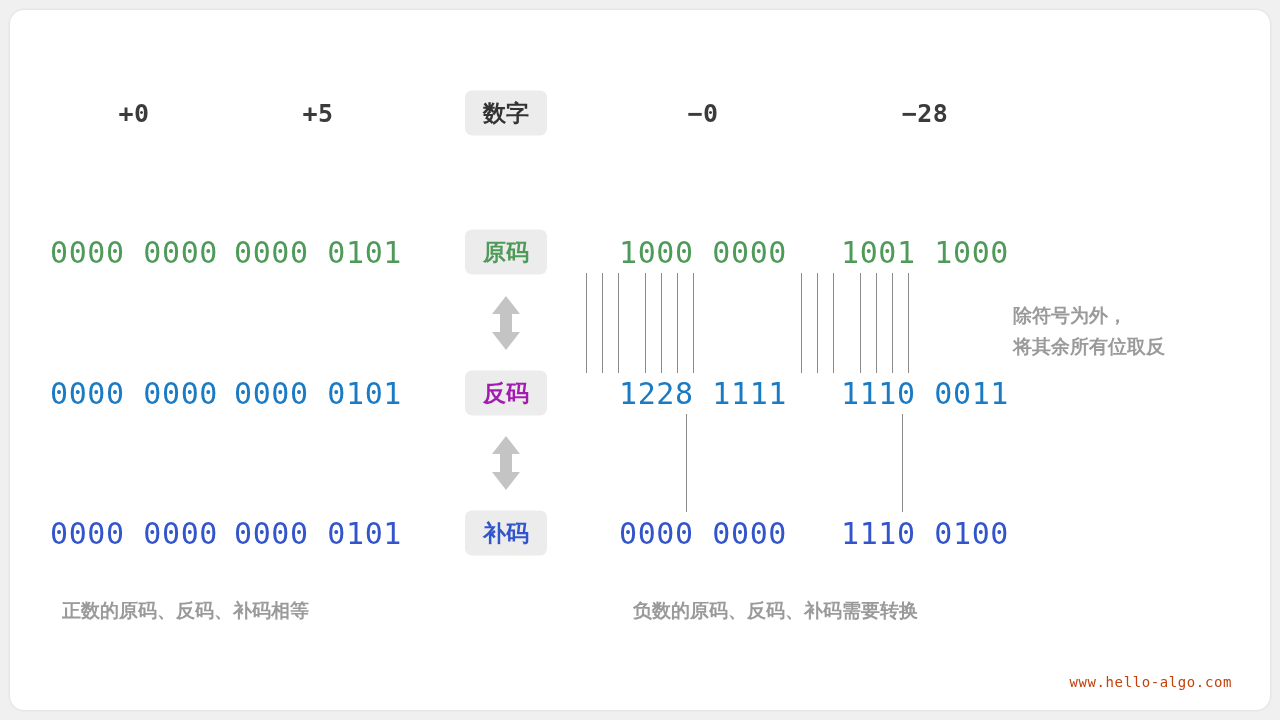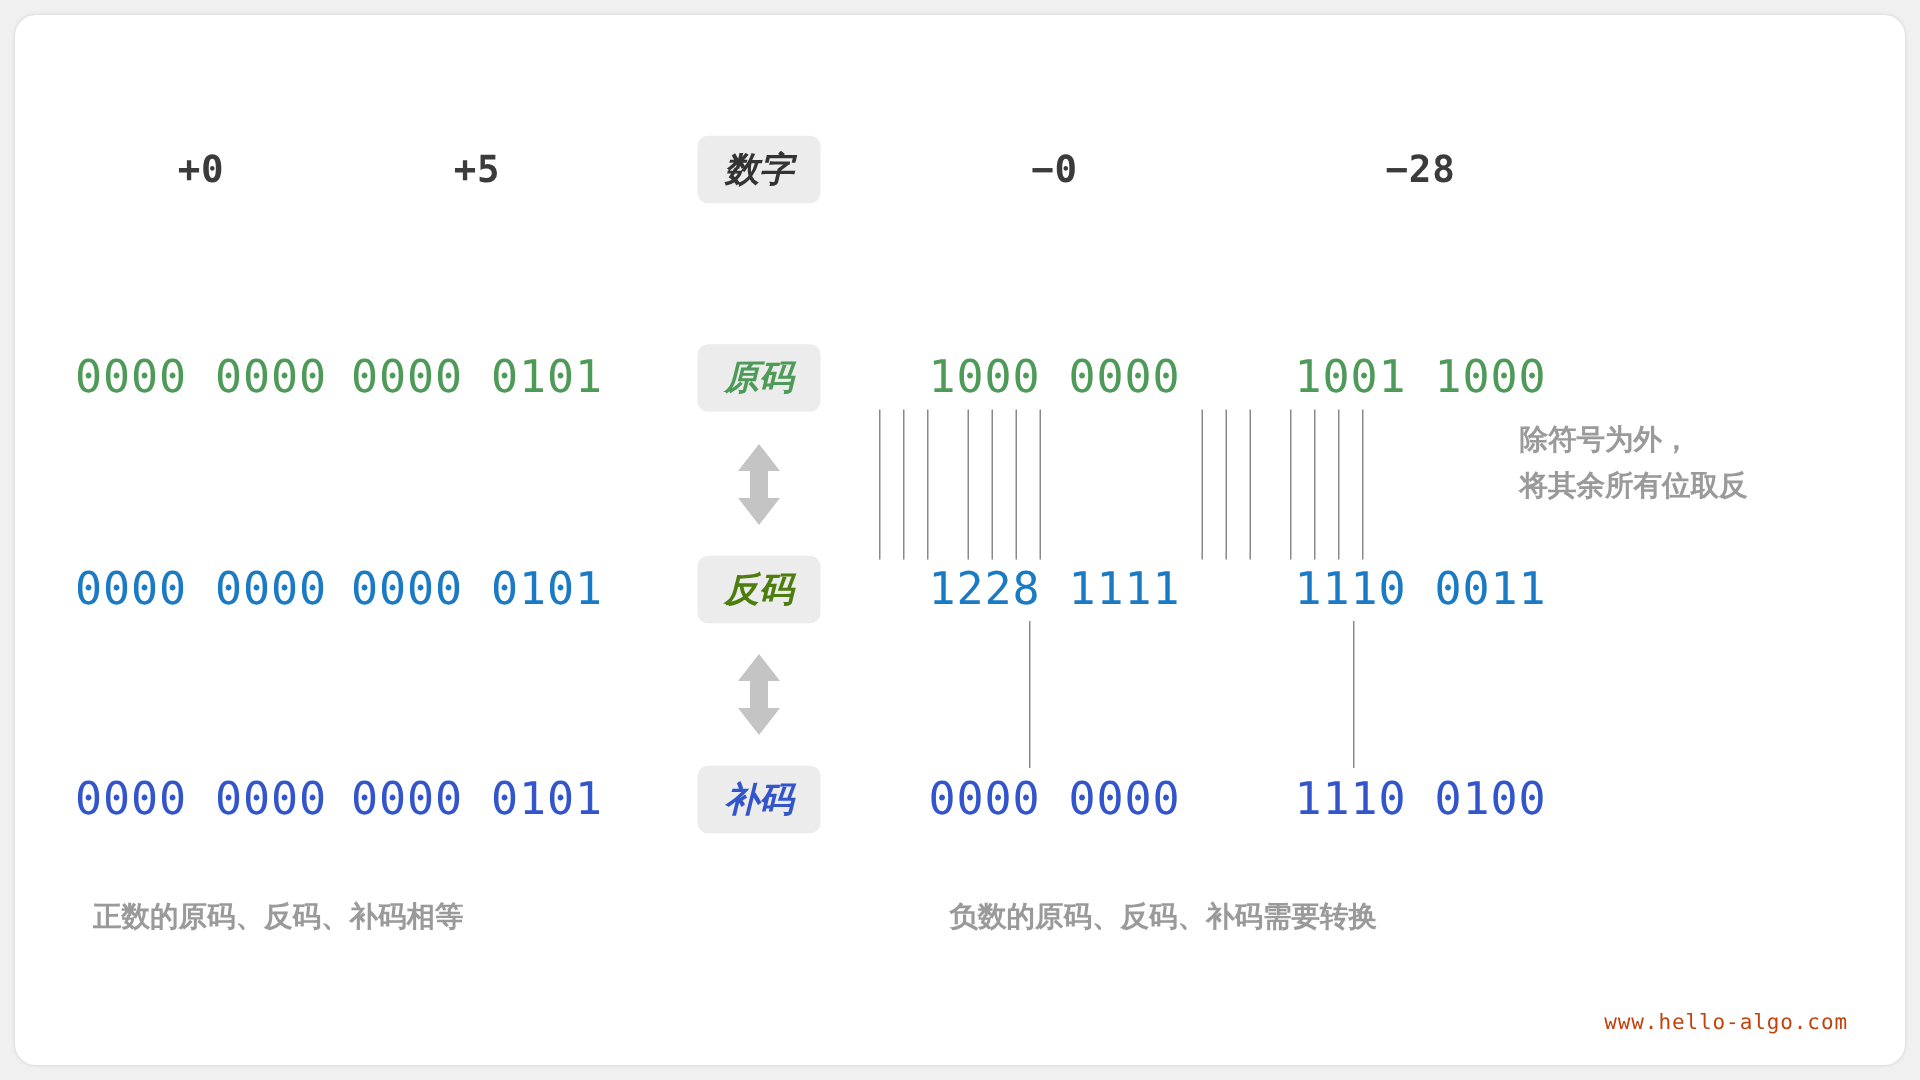--- a/index.html
+++ b/index.html
@@ -31,21 +31,21 @@
     transform: translate(-50%, -50%);
     white-space: nowrap;
     text-align: center;
   }
 
   
   .col-p0   { left: 124px; }
   .col-p5   { left: 308px; }
   .col-lbl  { left: 496px; }
   .col-n0   { left: 693px; }
-  .col-n28  { left: 937px; }
+  .col-n28  { left: 915px; }
 
   
   .row-head { top: 103px; }
   .row-true { top: 242px; }
   .row-inv  { top: 383px; }
   .row-comp { top: 523px; }
 
   
   .head-num {
     font-family: "DejaVu Sans Mono", "Liberation Mono", monospace;
@@ -69,21 +69,20 @@
   .chip {
     position: absolute;
     transform: translate(-50%, -50%);
     background: #ececec;
     border-radius: 7px;
     padding: 11px 18px;
     font-size: 23px;
     font-weight: bold;
     line-height: 1;
     white-space: nowrap;
-    font-style: italic;
   }
   .chip-dark { color: #333333; }
 
   
   .dbl-arrow {
     position: absolute;
     transform: translate(-50%, -50%);
     width: 34px;
     height: 56px;
   }
@@ -152,21 +151,21 @@
   <div class="chip col-lbl row-true" style="color:#4e9a58">原码</div>
 
   <div class="cell col-n0 row-true bits c-green">1000 0000</div>
 
   <div class="cell col-n28 row-true bits c-green">1001 1000</div>
 
   <div class="cell col-p0 row-inv bits c-blue">0000 0000</div>
 
   <div class="cell col-p5 row-inv bits c-blue">0000 0101</div>
 
-  <div class="chip col-lbl row-inv" style="color:#4d7c0f">反码</div>
+  <div class="chip col-lbl row-inv" style="color:#a21caf">反码</div>
 
   <div class="cell col-n0 row-inv bits c-blue">1228 1111</div>
 
   <div class="cell col-n28 row-inv bits c-blue">1110 0011</div>
 
   <div class="cell col-p0 row-comp bits c-indigo">0000 0000</div>
 
   <div class="cell col-p5 row-comp bits c-indigo">0000 0101</div>
 
   <div class="chip col-lbl row-comp" style="color:#3355cc">补码</div>
@@ -208,21 +207,21 @@
   </div>
 
   <div class="lines" style="left:693px; top:404px; width:150px; height:98px;">
     <div class="vline" style="left:58px; height:98px;"></div>
   </div>
 
   <div class="lines" style="left:908px; top:404px; width:150px; height:98px;">
     <div class="vline" style="left:59px; height:98px;"></div>
   </div>
 
-  <div class="note" style="left:1003px; top:268px;">除符号为外，
+  <div class="note" style="left:1003px; top:290px;">除符号为外，
 将其余所有位取反</div>
 
 
   <div class="caption" style="left:52px; top:588px;">正数的原码、反码、补码相等</div>
 
   <div class="caption" style="left:623px; top:588px;">负数的原码、反码、补码需要转换</div>
 
   <div class="watermark">www.hello-algo.com</div>
 
 </div>

